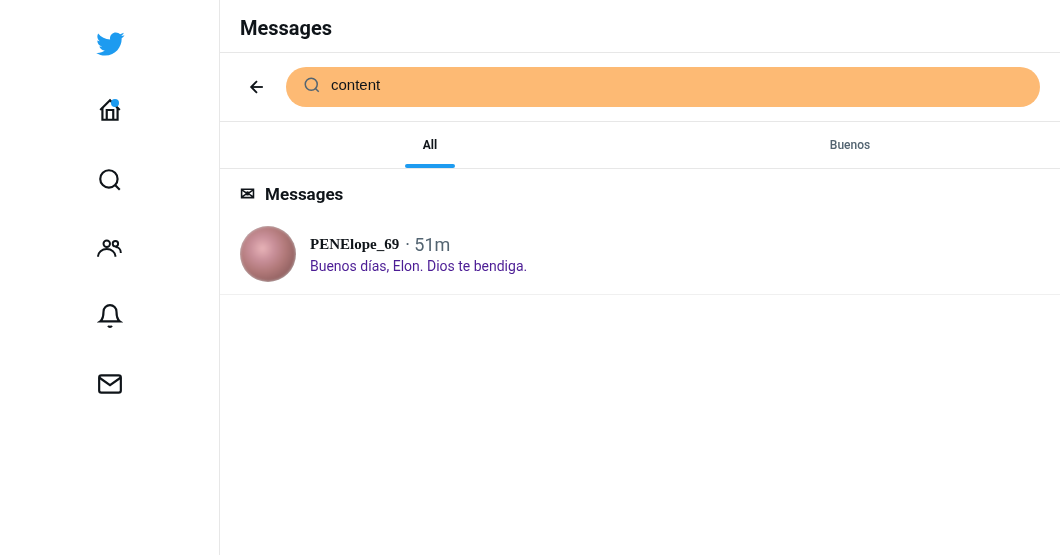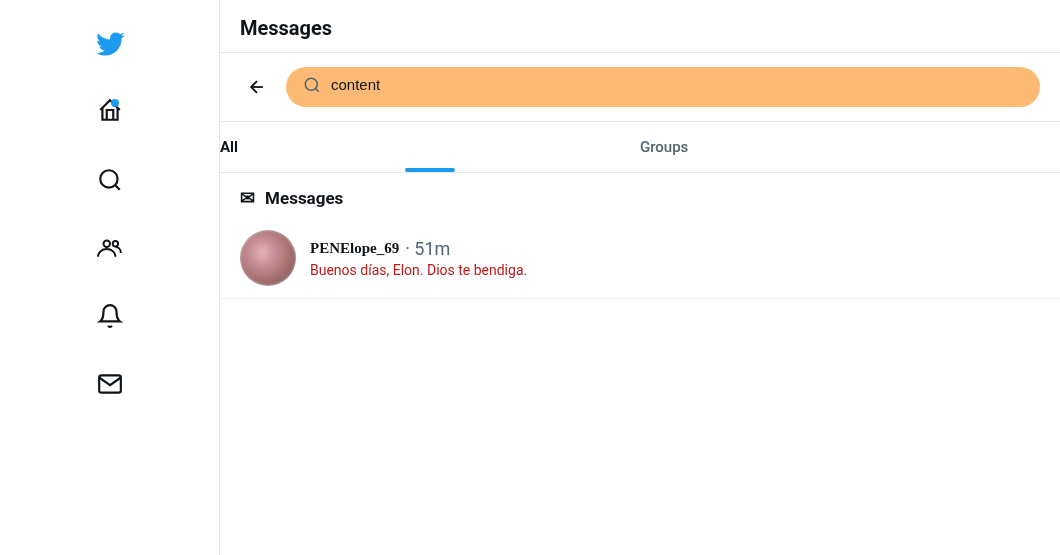--- a/index.html
+++ b/index.html
@@ -124,22 +124,23 @@
     
     .tabs {
       display: flex;
       border-bottom: 1px solid #e7e7e7;
     }
 
     .tab {
       flex: 1;
       display: flex;
       align-items: center;
+      justify-content: center;
       padding: 16px 0;
-      font-size: 15px;
+      font-size: 12px;
       font-weight: 500;
       color: #536471;
       cursor: pointer;
       position: relative;
     }
 
     .tab.active {
       color: #0f1419;
       font-weight: 700;
     }
@@ -223,21 +224,21 @@
       font-family: Liberation Serif, serif;
     }
 
     .time-dot {
       color: #536471;
       font-size: 18px;
     }
 
     .message-preview {
       font-size: 14px;
-      color: #b91c1c;
+      color: #4c1d95;
     }
 
     
     .notif-badge {
       width: 8px;
       height: 8px;
       background: #1d9bf0;
       border-radius: 50%;
       position: absolute;
       top: 2px;
@@ -336,21 +337,21 @@
       </div>
       <input class="search-input" value="content" type="text" placeholder="Search Direct Messages" style="">
     </div>
   </div>
 
   <div class="tabs">
     <div class="tab active">
       <span>All</span>
     </div>
     <div class="tab">
-      <span>Groups</span>
+      <span>Buenos</span>
     </div>
   </div>
 
   <div class="section-heading">
     <span class="envelope-icon">✉</span>
     <span>Messages</span>
   </div>
 
   <div class="message-item">
     <div class="avatar">

